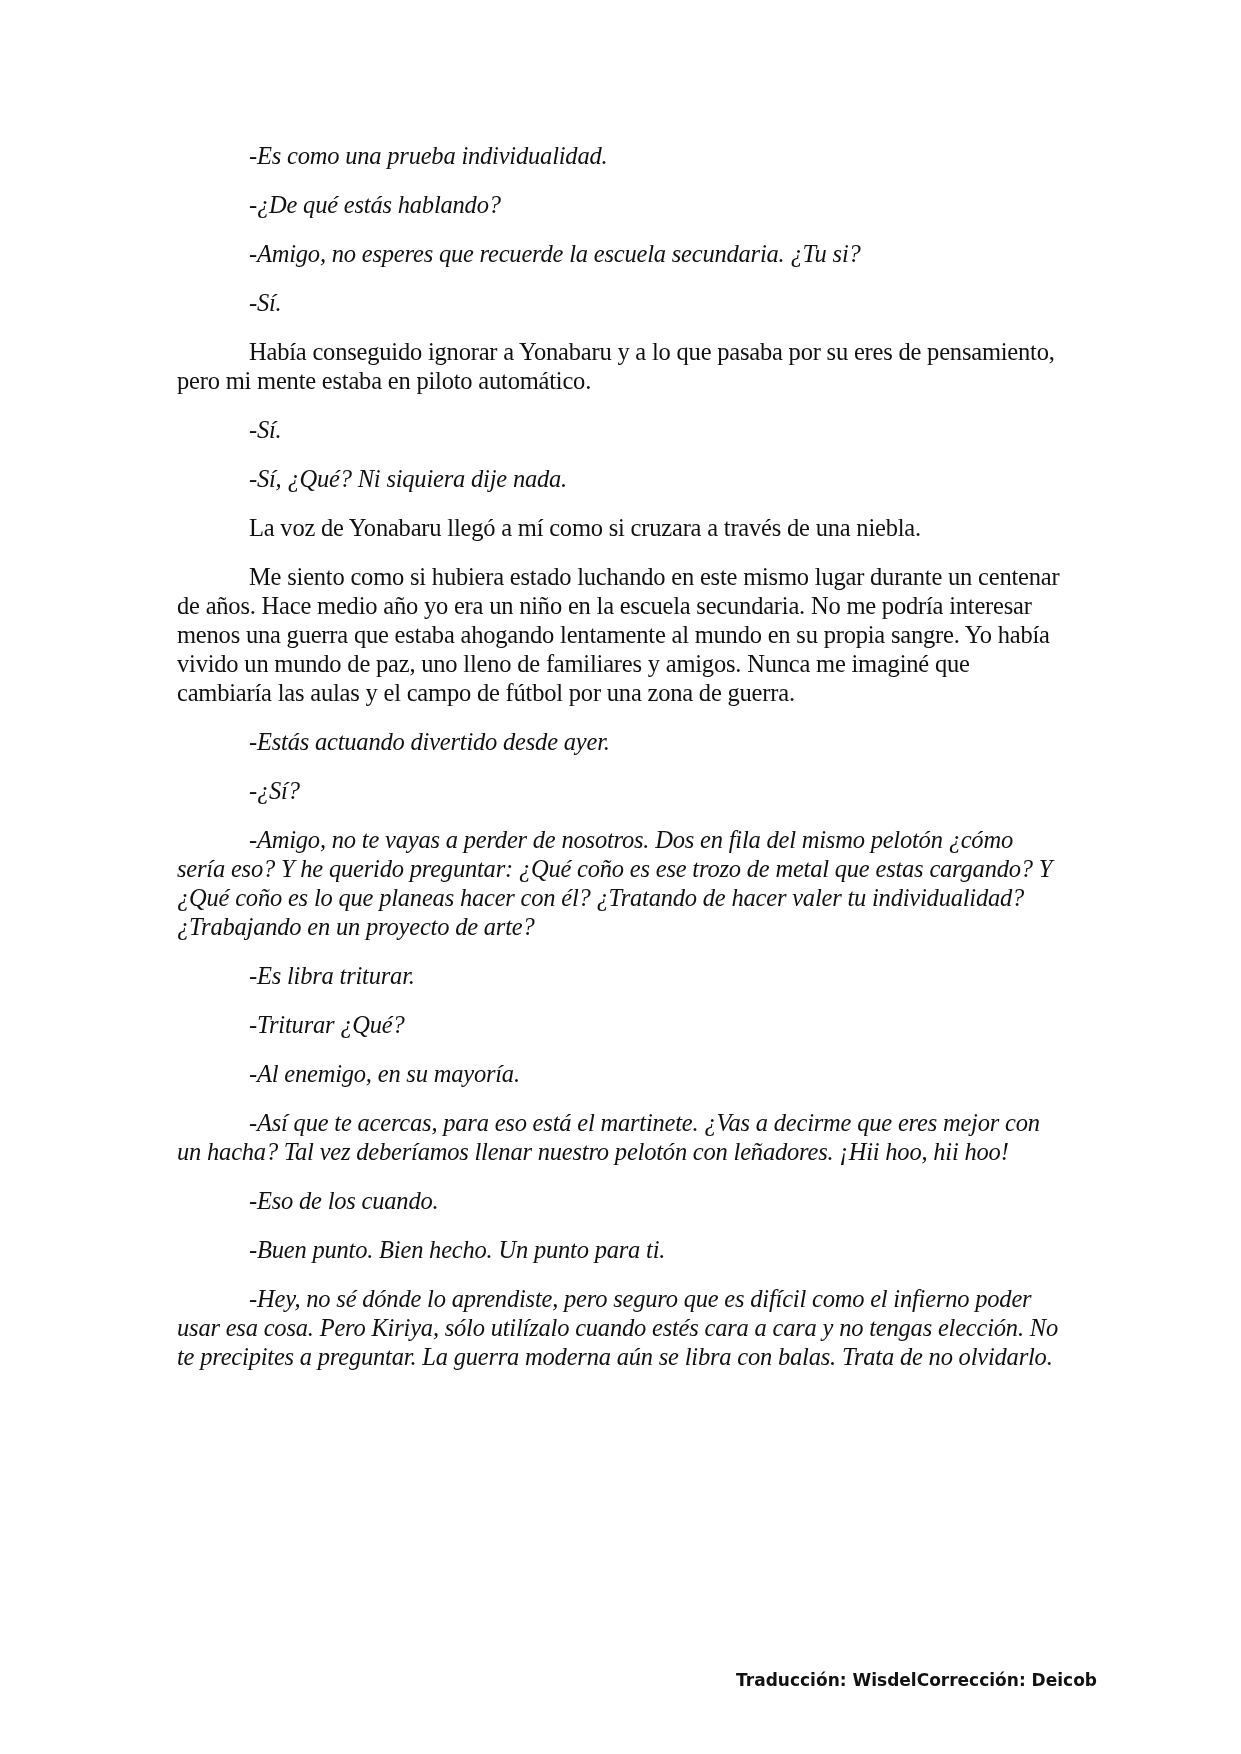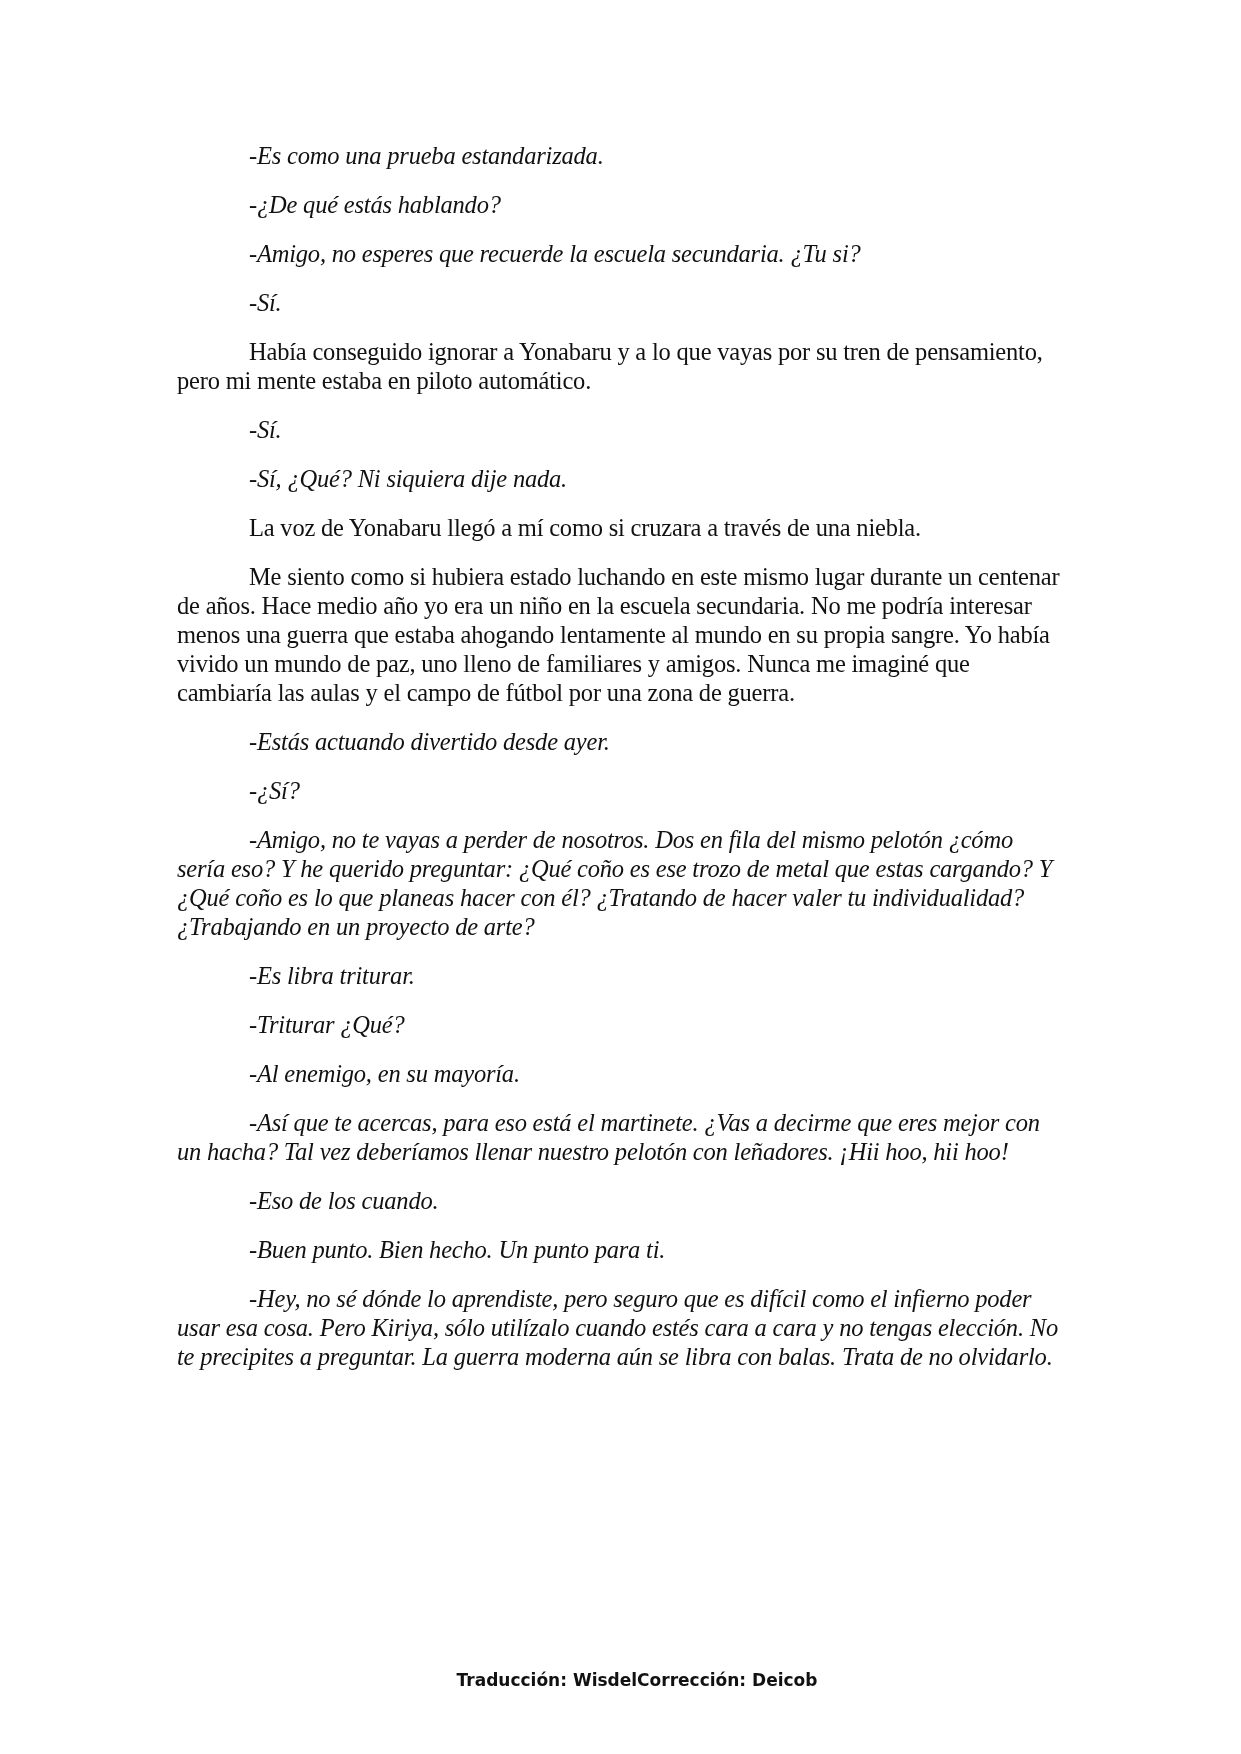--- a/index.html
+++ b/index.html
@@ -38,37 +38,37 @@
     }
     .para.italic {
       font-style: italic;
     }
     .footer {
       position: absolute;
       top: 1670px;
       left: 177px;
       width: 920px;
       display: flex;
-      justify-content: center;
+      justify-content: flex-end;
       font-family: "DejaVu Sans", sans-serif;
       font-weight: bold;
       font-size: 17px;
       color: #111111;
     }
   </style>
 </head>
 <body>
 
 <div class="page">
   <div class="body-text">
-    <p class="para italic">-Es como una prueba estandarizada.</p>
+    <p class="para italic">-Es como una prueba individualidad.</p>
     <p class="para italic">-¿De qué estás hablando?</p>
     <p class="para italic">-Amigo, no esperes que recuerde la escuela secundaria. ¿Tu si?</p>
     <p class="para italic">-Sí.</p>
-    <p class="para">Había conseguido ignorar a Yonabaru y a lo que vayas por su tren de pensamiento, pero mi mente estaba en piloto automático.</p>
+    <p class="para">Había conseguido ignorar a Yonabaru y a lo que pasaba por su eres de pensamiento, pero mi mente estaba en piloto automático.</p>
     <p class="para italic">-Sí.</p>
     <p class="para italic">-Sí, ¿Qué? Ni siquiera dije nada.</p>
     <p class="para">La voz de Yonabaru llegó a mí como si cruzara a través de una niebla.</p>
     <p class="para">Me siento como si hubiera estado luchando en este mismo lugar durante un centenar de años. Hace medio año yo era un niño en la escuela secundaria. No me podría interesar menos una guerra que estaba ahogando lentamente al mundo en su propia sangre. Yo había vivido  un mundo de paz, uno lleno de familiares y amigos. Nunca me imaginé que cambiaría las aulas y el campo de fútbol por una zona de guerra.</p>
     <p class="para italic">-Estás actuando divertido desde ayer.</p>
     <p class="para italic">-¿Sí?</p>
     <p class="para italic">-Amigo, no te vayas a perder de nosotros. Dos en fila del mismo pelotón ¿cómo sería eso? Y he querido preguntar: ¿Qué coño es ese trozo de metal que estas cargando? Y ¿Qué coño es lo que planeas hacer con él? ¿Tratando de hacer valer tu individualidad? ¿Trabajando en un proyecto de arte?</p>
     <p class="para italic">-Es libra triturar.</p>
     <p class="para italic">-Triturar ¿Qué?</p>
     <p class="para italic">-Al enemigo, en su mayoría.</p>

